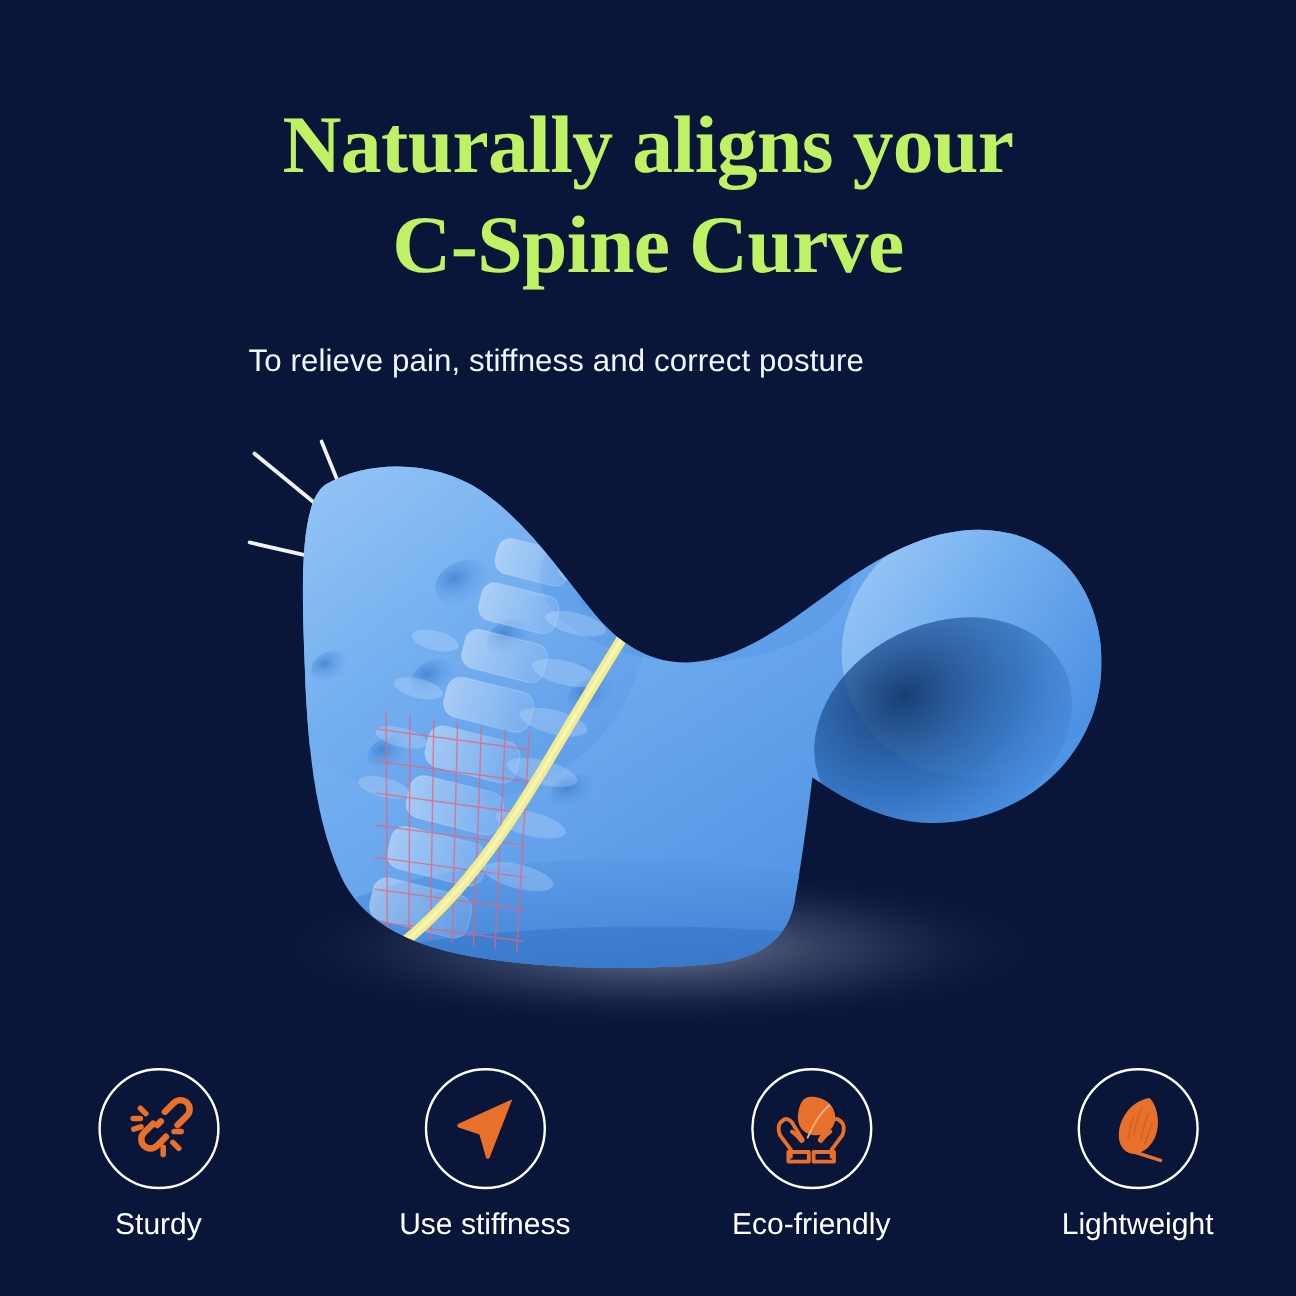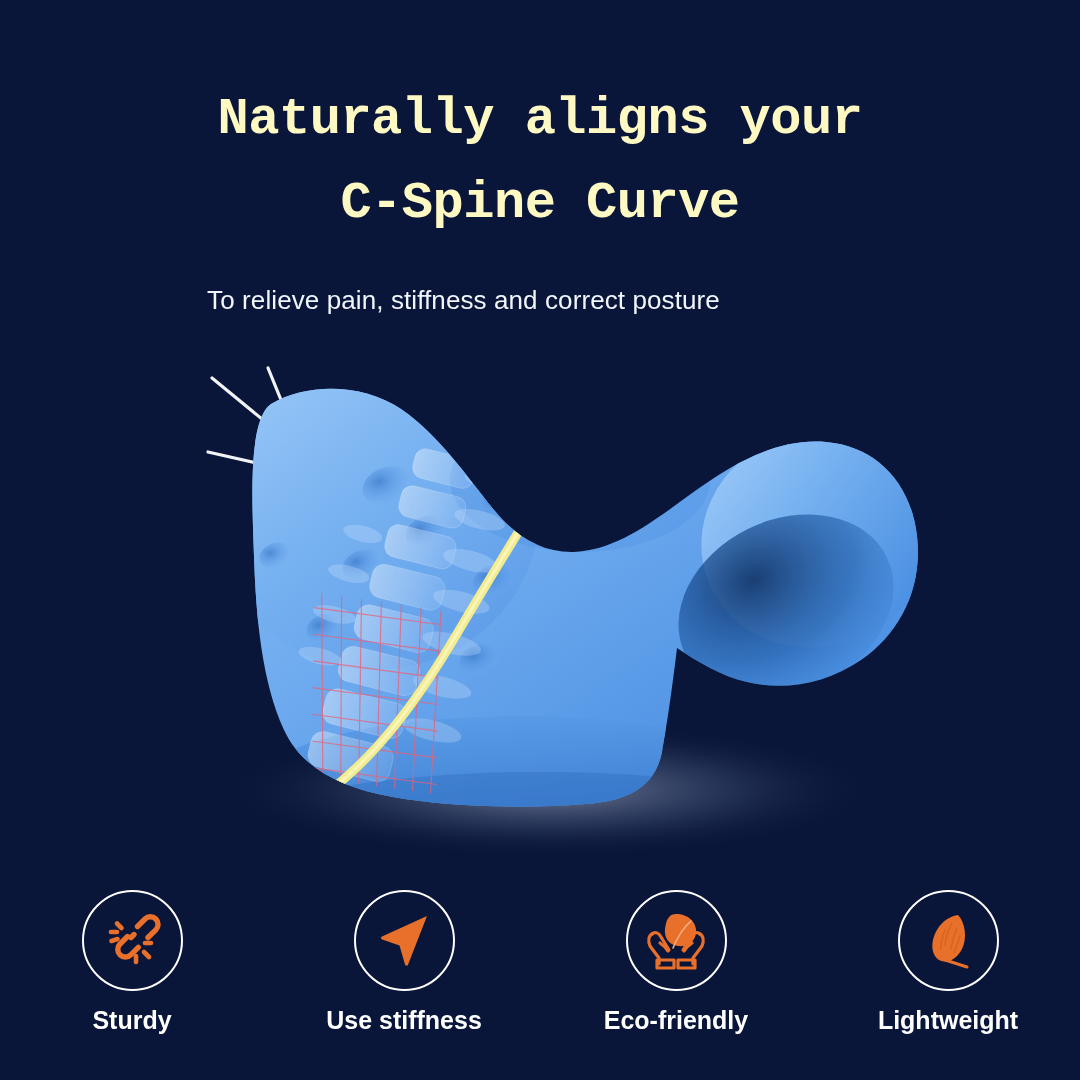--- a/index.html
+++ b/index.html
@@ -25,24 +25,24 @@
   
   .headline-block {
     position: absolute;
     top: 78px;
     left: 0;
     width: 1080px;
     text-align: center;
   }
   .headline-line {
     display: block;
-    color: #fef9c3;
-    font-family: Liberation Mono, monospace;
+    color: #bef264;
+    font-family: Liberation Serif, serif;
     font-weight: bold;
-    font-size: 52px;
+    font-size: 68px;
     line-height: 84px;
     letter-spacing: -0.5px;
   }
   .subtitle {
     position: absolute;
     top: 283px;
     left: 0;
     width: 927px;
     text-align: center;
     color: #f2f5fb;
@@ -91,21 +91,21 @@
     align-items: center;
     justify-content: center;
     background: transparent;
   }
   .feature-circle svg { display: block; }
   .feature-label {
     margin-top: 14px;
     color: #ffffff;
     font-size: 25px;
     line-height: 30px;
-    font-weight: bold;
+    font-weight: normal;
     white-space: nowrap;
     text-align: center;
   }
 </style>
 </head>
 <body>
 
 <div id="stage">
 
   <div class="headline-block">

